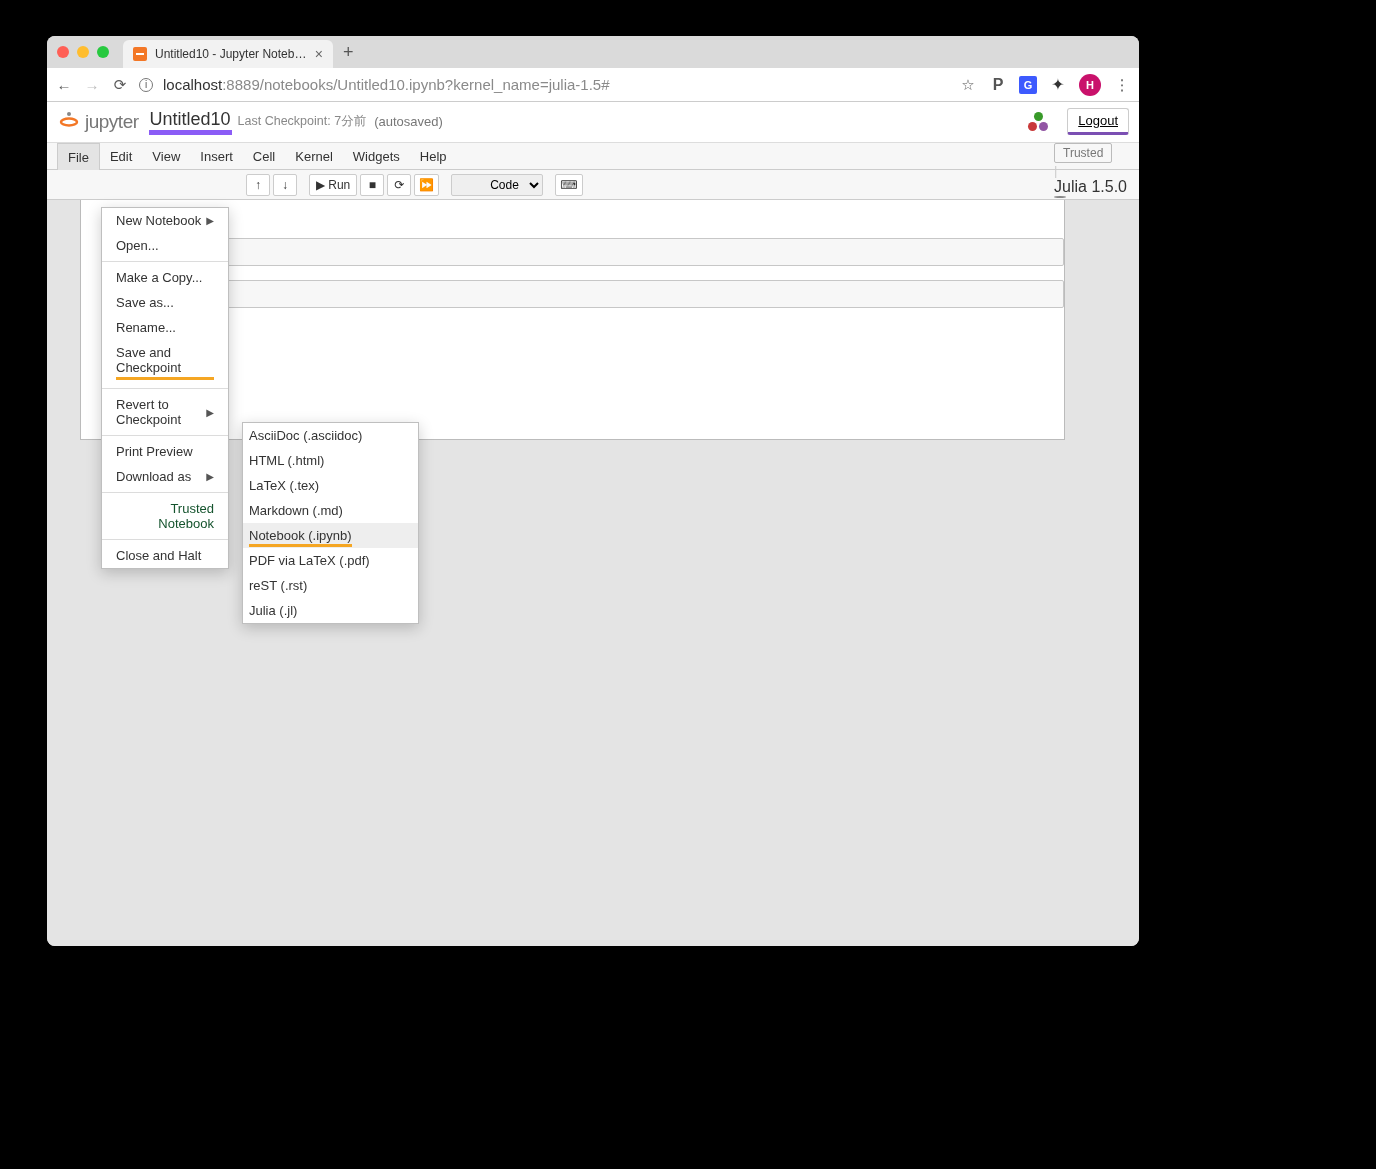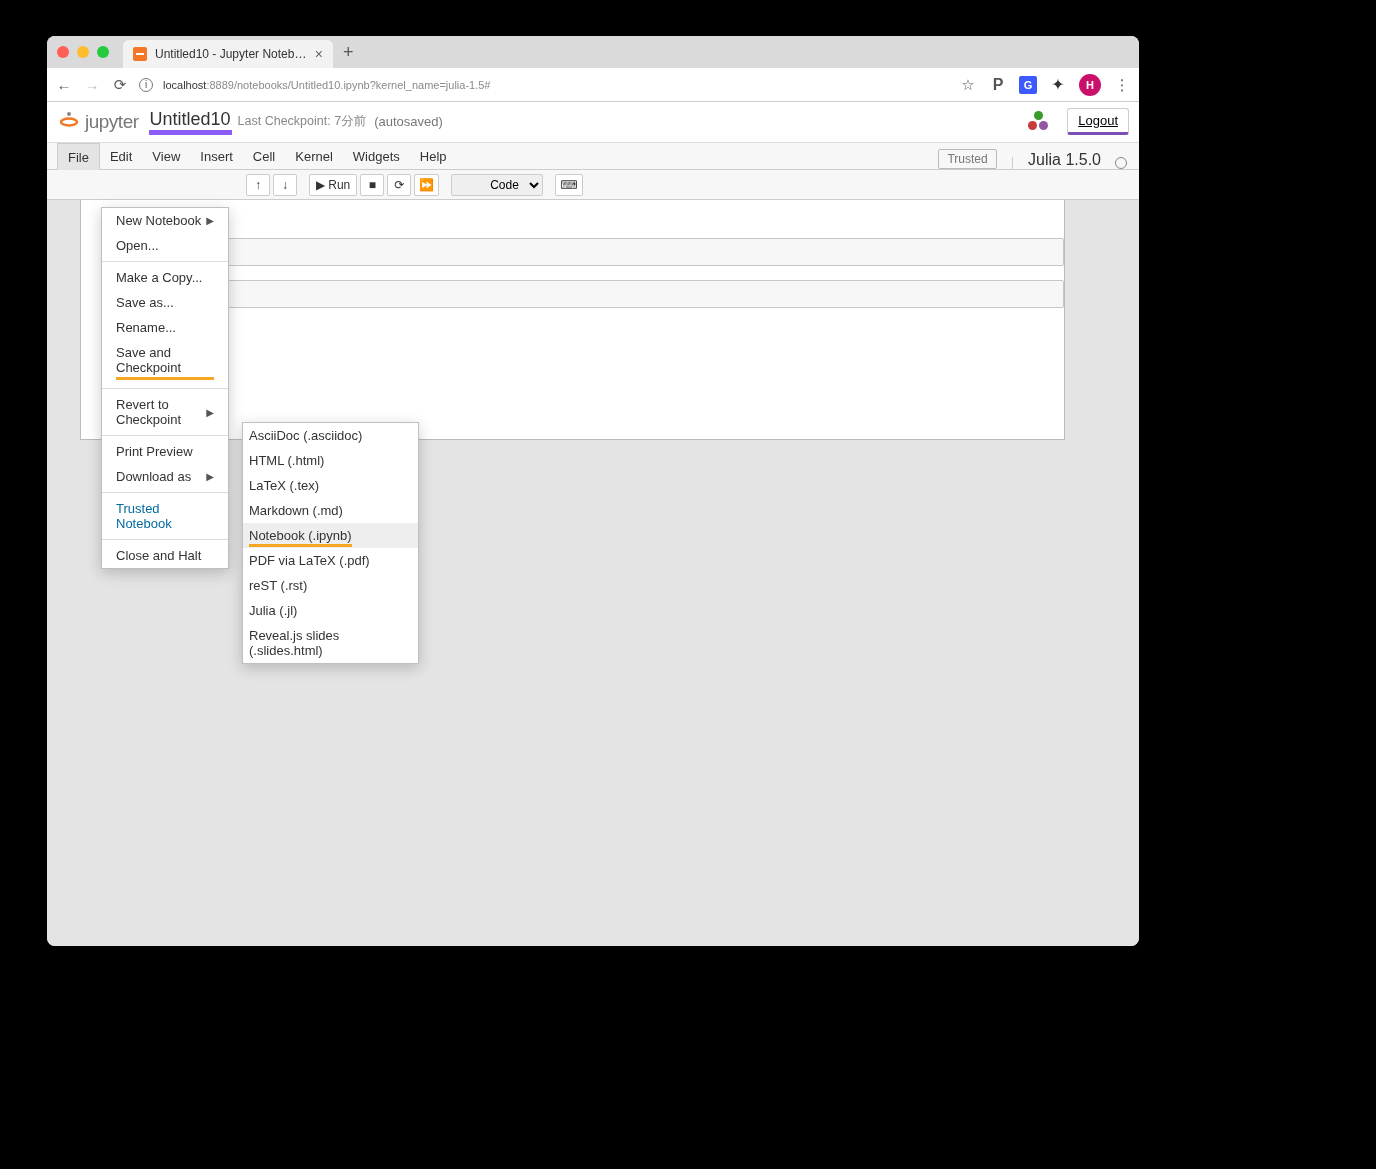--- a/index.html
+++ b/index.html
@@ -12,66 +12,66 @@
     .tl-close { background: #ff5f56; } .tl-min { background: #ffbd2e; } .tl-max { background: #27c93f; }
     .tab { background: #f2f2f2; height: 28px; margin-top: 4px; border-radius: 6px 6px 0 0; display: flex; align-items: center; padding: 0 10px; gap: 8px; width: 210px; font-size: 12px; color: #333; }
     .tab .favicon { width: 14px; height: 14px; border-radius: 2px; background: #f37726; position: relative; }
     .tab .favicon::after { content:""; position:absolute; left:3px; top:6px; width:8px; height:2px; background:#fff; }
     .tab .tx { flex:1; overflow:hidden; text-overflow:ellipsis; white-space:nowrap; }
     .tab .tclose { font-size: 14px; color: #666; }
     .newtab { color:#555; font-size:18px; margin-left:10px; }
     
     .addr { height: 34px; background: #fff; border-bottom: 1px solid #ccc; display:flex; align-items:center; padding: 0 8px; gap: 10px; }
     .navico { width: 18px; text-align:center; color:#5a5a5a; font-size:15px; }
-    .url { flex:1; font-size: 11px; color:#8a8a8a; }
+    .url { flex:1; font-size: 15px; color:#8a8a8a; }
     .url .host { color:#333; }
     .addr-right { display:flex; align-items:center; gap:12px; }
     .exticon { width:18px; height:18px; display:flex; align-items:center; justify-content:center; }
     .avatar { width:22px; height:22px; border-radius:50%; background:#c9116b; color:#fff; font-size:11px; display:flex; align-items:center; justify-content:center; font-weight:600; }
     
     .content { background:#e4e4e4; flex:1; position:relative; }
     .jheader { background:#fff; height:40px; display:flex; align-items:center; padding: 0 10px; border-bottom: 1px solid transparent; }
     .jlogo { display:flex; align-items:center; gap:4px; margin-right: 10px; }
     .jlogo-icon { width:24px; height:24px; }
     .jlogo-text { font-size: 19px; color:#777; letter-spacing:-0.5px; }
     .nbname { font-size: 18px; color:#333; border-bottom: 5px solid #8b5cf6; padding: 0 1px; margin-right:6px;}
     .checkpoint { font-size: 12.5px; color:#888; }
     .autosaved { font-size: 13px; color:#777; margin-left:8px; }
-    .jheader-right { margin-left:auto; display:flex; align-items:center; gap:16px;text-decoration:underline; }
+    .jheader-right { margin-left:auto; display:flex; align-items:flex-end; gap:16px;text-decoration:underline; }
     .kernel-dots { width:26px; height:24px; position:relative; }
     .kernel-dots .d { position:absolute; width:9px; height:9px; border-radius:50%; }
     .kernel-dots .d1 { background:#389a29; left:9px; top:1px; }
     .kernel-dots .d2 { background:#c93a3a; left:3px; top:11px; }
     .kernel-dots .d3 { background:#9256a4; left:14px; top:11px; }
     .logout { border:1px solid #ccc; background:#fff; font-size:13px; padding:4px 10px; border-radius:3px; border-bottom:3px solid #7b4fb3; }
     
     .menubar { background:#f7f7f7; height:28px; border-top:1px solid #ddd; border-bottom:1px solid #ccc; display:flex; align-items:stretch; padding-left:10px; font-size:13px; }
     .menu-item { padding:0 10px; display:flex; align-items:center; color:#333; }
     .menu-item.active { background:#e4e4e4; border:1px solid #ccc; border-bottom:none; margin-bottom:-1px; }
-    .menubar-right { margin-left:auto; display:flex; align-items:flex-end; gap:14px; padding-right:12px; color:#333; }
+    .menubar-right { margin-left:auto; display:flex; align-items:flex-start; padding-right:12px; color:#333;flex-direction:column; }
     .trusted { border:1px solid #bbb; font-size:12px; padding:2px 8px; color:#777; border-radius:2px; }
     .kname { font-size:16px; }
     .kcircle { width:12px; height:12px; border:1.5px solid #888; border-radius:50%; display:inline-block; }
     
     .toolbar { background:#f7f7f7; height:30px; border-bottom:1px solid #ccc; display:flex; align-items:center; padding-left:100px; gap:3px; }
     .tbtn { border:1px solid #ccc; background:#fff; height:22px; min-width:24px; display:flex; align-items:center; justify-content:center; border-radius:2px; font-size:12px; color:#333; padding:0 4px; }
     .tbtn.run { padding:0 6px; gap:3px; }
     .tselect { height:22px; font-size:12px; border:1px solid #ccc; border-radius:2px; padding:0 4px; appearance:auto; }
     .tbgap { width:6px; }
     
     .nbarea { background:#fff; margin:0 auto; max-width:985px; border-left:1px solid #bbb; border-right:1px solid #bbb; border-bottom:1px solid #bbb; height: 240px; padding-top:38px; box-sizing:border-box;}
     .nbouter { padding:0 42px 0 0;}
     .cell { display:flex; margin: 0 0 14px 0; }
     .prompt { width:108px; text-align:right; padding-right:8px; font-family: monospace; font-size:13px; color:#2e3dbf; padding-top:6px; }
     .cellbox { flex:1; border:1px solid #c7c7c7; background:#f7f7f7; height:28px; border-radius:2px; }
     
     .file-menu { position:absolute; left:54px; top:105px; width:128px; background:#fff; border:1px solid #bfbfbf; box-shadow:0 4px 14px rgba(0,0,0,0.2); font-size:13px; color:#333; z-index:10;}
     .fm-item { padding:5px 14px; display:flex; align-items:center; justify-content:space-between; }
     .fm-sep { height:1px; background:#dcdcdc; margin:3px 0; }
-    .fm-item.disabled { color:#0369a1; }
+    .fm-item.disabled { color:#14532d;text-align:right; }
     .fm-caret { font-size:10px; color:#555; }
     .fm-underline { border-bottom:3px solid #f5a623; padding-bottom:2px; }
     .download-menu { position:absolute; left:195px; top:320px; width:177px; background:#fff; border:1px solid #bfbfbf; box-shadow:0 4px 14px rgba(0,0,0,0.2); font-size:13px; color:#333; z-index:11;}
     .dm-item { padding:5px 6px; }
     .dm-item.hover { background:#eee; }
     .dm-underline { border-bottom:3px solid #f5a623; padding-bottom:1px; }
   </style>
 </head>
 <body>
 
@@ -215,17 +215,16 @@
 
     <div class="download-menu">
       <div class="dm-item">AsciiDoc (.asciidoc)</div>
       <div class="dm-item">HTML (.html)</div>
       <div class="dm-item">LaTeX (.tex)</div>
       <div class="dm-item">Markdown (.md)</div>
       <div class="dm-item hover"><span class="dm-underline">Notebook (.ipynb)</span></div>
       <div class="dm-item">PDF via LaTeX (.pdf)</div>
       <div class="dm-item">reST (.rst)</div>
       <div class="dm-item">Julia (.jl)</div>
-      <div class="dm-item">Reveal.js slides (.slides.html)</div>
     </div>
 
   </div>
 </div>
 
 </body></html>

